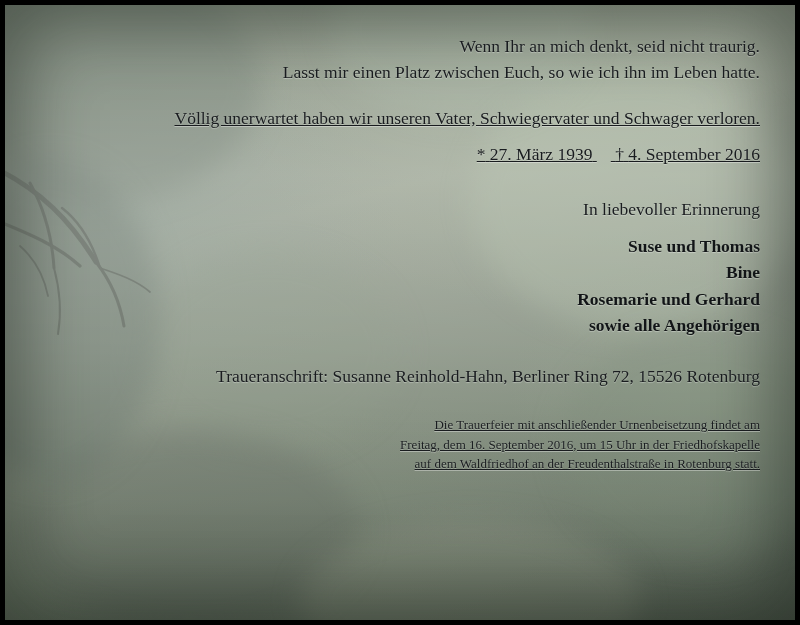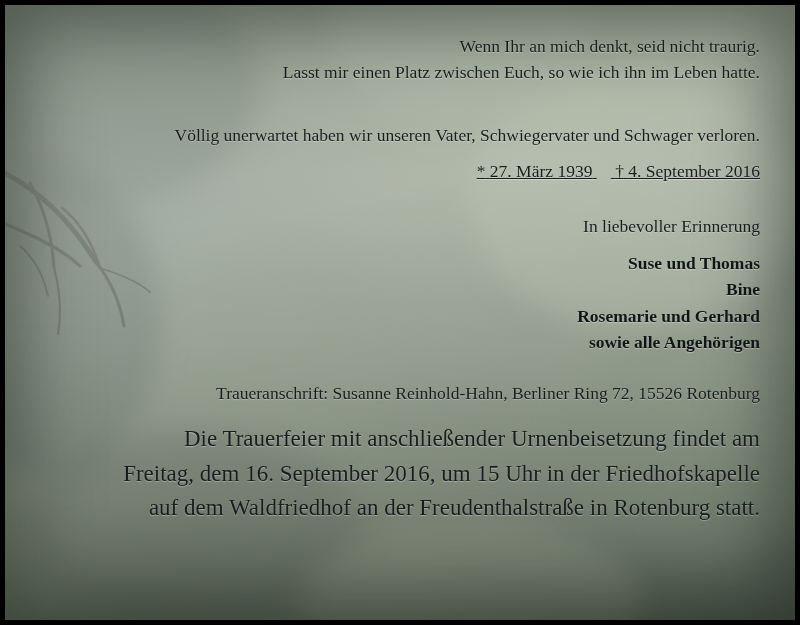--- a/index.html
+++ b/index.html
@@ -90,24 +90,25 @@
   }
 
   .verse {
     font-size: 17.5px;
     line-height: 1.48;
     color: #191c1f;
   }
   .verse div { white-space: nowrap; }
 
   .announce {
-    margin-top: 37px;
+    margin-top: 20px;
     font-size: 17.5px;
     line-height: 1.45;
     color: #191c1f;
+    text-decoration: underline;
   }
 
   .name {
     margin-top: 32px;
     font-size: 35px;
     font-weight: bold;
     letter-spacing: 0.6px;
     color: #0d1012;
   }
 
@@ -133,24 +134,25 @@
     color: #121517;
   }
 
   .address {
     margin-top: 28px;
     font-size: 17.5px;
     color: #191c1f;
   }
 
   .service {
-    margin-top: 18px;
-    font-size: 23px;
+    margin-top: 28px;
+    font-size: 13px;
     line-height: 1.5;
     color: #191c1f;
+    text-decoration: underline;
   }
   .service div { white-space: nowrap; }
 </style>
 </head>
 <body>
 
 <div class="obituary">
 
   <div class="tex t1"></div>
   <div class="tex t2"></div>

